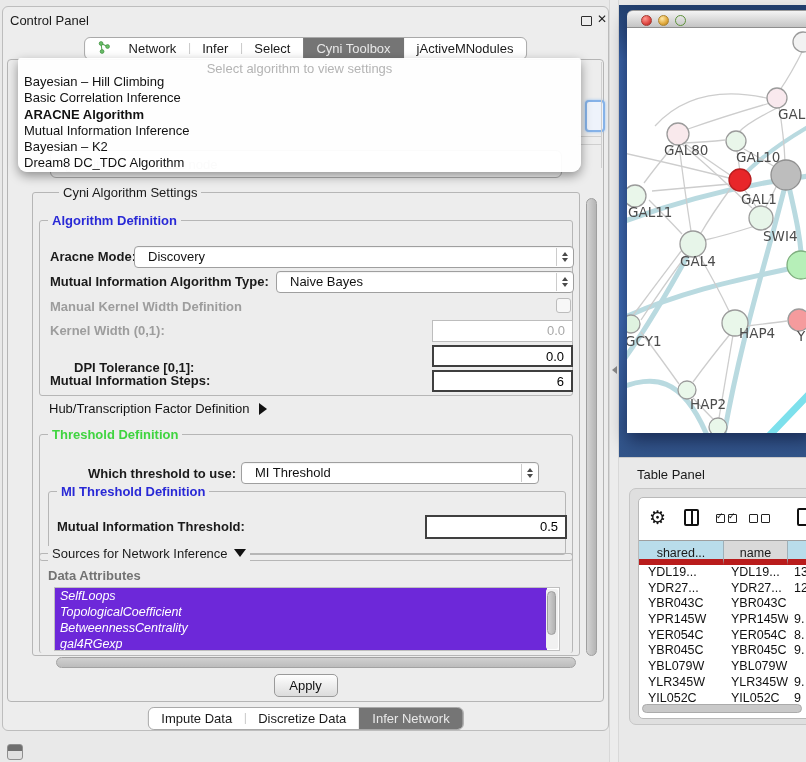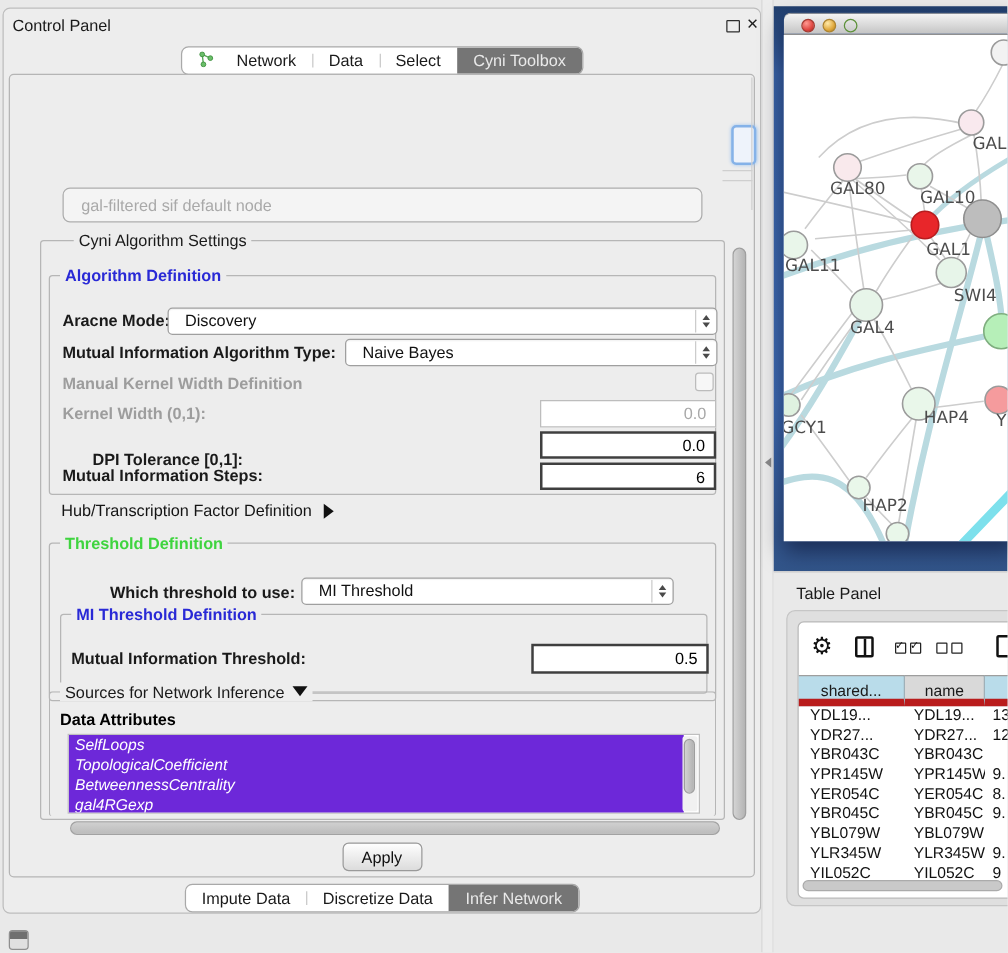--- a/index.html
+++ b/index.html
@@ -52,21 +52,21 @@
     box-sizing:border-box;line-height:19px;}
   .num-input.strong{border:2px solid #3f3f3f;color:#000;}
   .num-input.off{border:1px solid #bdbdbd;color:#a8a8a8;}
   .checkbox{position:absolute;width:15px;height:15px;border:1px solid #bcbcbc;border-radius:3px;
     background:#f7f7f7;box-sizing:border-box;}
   .hub-row{position:absolute;font-size:13px;color:#141414;white-space:nowrap;}
   .tri-right{display:inline-block;width:0;height:0;border-top:6px solid transparent;border-bottom:6px solid transparent;
     border-left:8px solid #111;margin-left:10px;vertical-align:-2px;}
   .tri-dn-big{display:inline-block;width:0;height:0;border-left:6px solid transparent;border-right:6px solid transparent;
     border-top:8px solid #111;margin-left:6px;vertical-align:1px;}
-  .attr-label{position:absolute;font-size:13px;font-weight:bold;color:#000000;}
+  .attr-label{position:absolute;font-size:13px;font-weight:bold;color:#737373;}
   .attr-list{position:absolute;background:#fff;border:1px solid #bfbfbf;box-sizing:border-box;overflow:hidden;}
   .attr-item{height:16px;line-height:16px;font-size:12.5px;color:#fff;background:#6d28d9;
     padding-left:5px;width:calc(100% - 17px);font-style:italic;}
   .attr-scroll{position:absolute;right:1px;top:1px;bottom:1px;width:12px;background:#f1f1f1;border-radius:2px;}
   .attr-scroll .thumb{position:absolute;left:1px;top:2px;width:9px;height:44px;background:linear-gradient(90deg,#d2d2d2,#b2b2b2);
     border:1px solid #9e9e9e;border-radius:5px;box-sizing:border-box;}
   .vscroll{position:absolute;left:578px;top:138px;width:12px;height:458px;}
   .vscroll .thumb{position:absolute;left:0;top:0;width:11px;height:100%;background:linear-gradient(90deg,#d4d4d4,#b4b4b4);
     border:1px solid #9f9f9f;border-radius:6px;box-sizing:border-box;}
   .hscroll{position:absolute;left:46px;top:597px;width:526px;height:12px;}
@@ -142,27 +142,30 @@
           <svg width="13" height="13" viewBox="0 0 13 13">
             <path d="M3 2.5 L9.5 5.5 M3 2.5 L4 10.5" stroke="#57a857" stroke-width="1.1" fill="none"></path>
             <circle cx="3" cy="2.5" r="1.9" fill="#6abf69" stroke="#3f8f3f" stroke-width="0.7"></circle>
             <circle cx="9.5" cy="5.5" r="1.9" fill="#6abf69" stroke="#3f8f3f" stroke-width="0.7"></circle>
             <circle cx="4" cy="10.5" r="1.9" fill="#6abf69" stroke="#3f8f3f" stroke-width="0.7"></circle>
           </svg>
         </span>
         <span>Network</span>
       </div>
       <div class="tab sep">
-          <span>Data</span>
+          <span>Infer</span>
         </div>
       <div class="tab sep">
           <span>Select</span>
         </div>
       <div class="tab selected">
           <span>Cyni Toolbox</span>
+        </div>
+      <div class="tab">
+          <span>jActiveMNodules</span>
         </div>
     </div>
 
     <div class="content">
 
       <div class="frag-stepper"></div>
       <div class="frag-vline"></div>
       <div class="frag-line" style="left:570px;top:76px;width:24px;"></div>
       <div class="frag-line" style="left:570px;top:84px;width:24px;"></div>
       <div class="hidden-combo">
@@ -245,20 +248,29 @@
       </div>
 
       <div class="vscroll">
           <div class="thumb"></div>
         </div>
       <div class="hscroll">
           <div class="thumb"></div>
         </div>
     </div>
 
+    <div class="dropdown">
+      <div class="dd-prompt">Select algorithm to view settings</div>
+      <div class="dd-item">Bayesian – Hill Climbing</div>
+      <div class="dd-item">Basic Correlation Inference</div>
+      <div class="dd-item bold">ARACNE Algorithm</div>
+      <div class="dd-item">Mutual Information Inference</div>
+      <div class="dd-item">Bayesian – K2</div>
+      <div class="dd-item">Dream8 DC_TDC Algorithm</div>
+    </div>
 
     <div class="apply-btn">Apply</div>
 
     <div class="tabbar bottom">
       <div class="tab">
           <span>Impute Data</span>
         </div>
       <div class="tab sep">
           <span>Discretize Data</span>
         </div>

